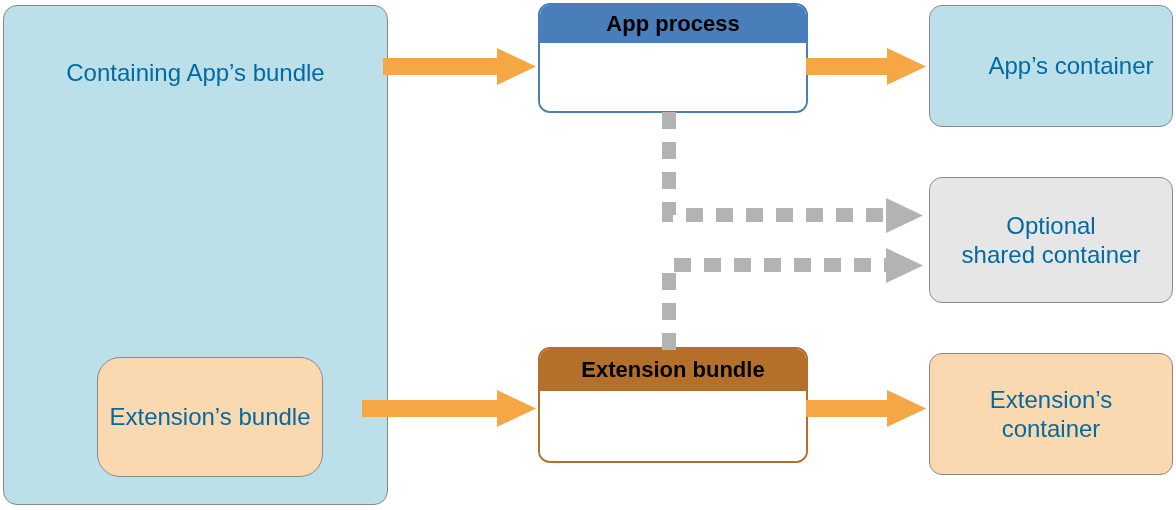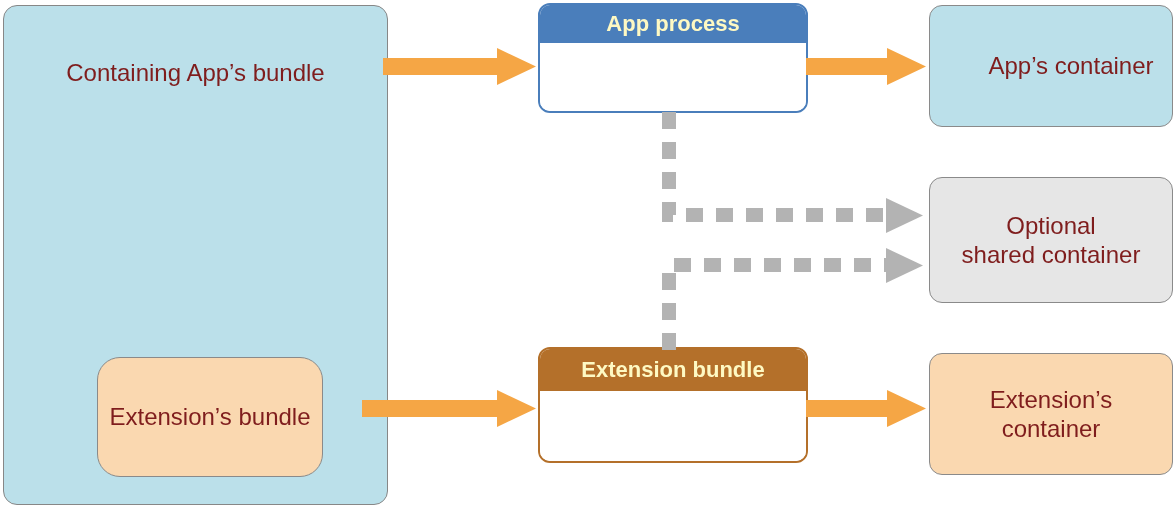--- a/index.html
+++ b/index.html
@@ -17,21 +17,21 @@
     background: #ffffff;
     overflow: hidden;
   }
   .node {
     position: absolute;
     box-sizing: border-box;
     display: flex;
     align-items: center;
     justify-content: center;
     text-align: center;
-    color: #7f1d1d;
+    color: #0369a1;
     line-height: 1.22;
   }
 
   
   #containing-app-bundle {
     left: 3px;
     top: 5px;
     width: 385px;
     height: 500px;
     background: #bbe0ea;
@@ -62,21 +62,21 @@
     position: absolute;
     box-sizing: border-box;
     border-radius: 12px;
     overflow: hidden;
     display: flex;
     flex-direction: column;
   }
   .process .proc-header {
     box-sizing: border-box;
     width: 100%;
-    color: #fef9c3;
+    color: #000000;
     font-weight: bold;
     font-size: 22px;
     display: flex;
     align-items: center;
     justify-content: center;
   }
   .process .proc-body {
     flex: 1;
     background: #ffffff;
   }

